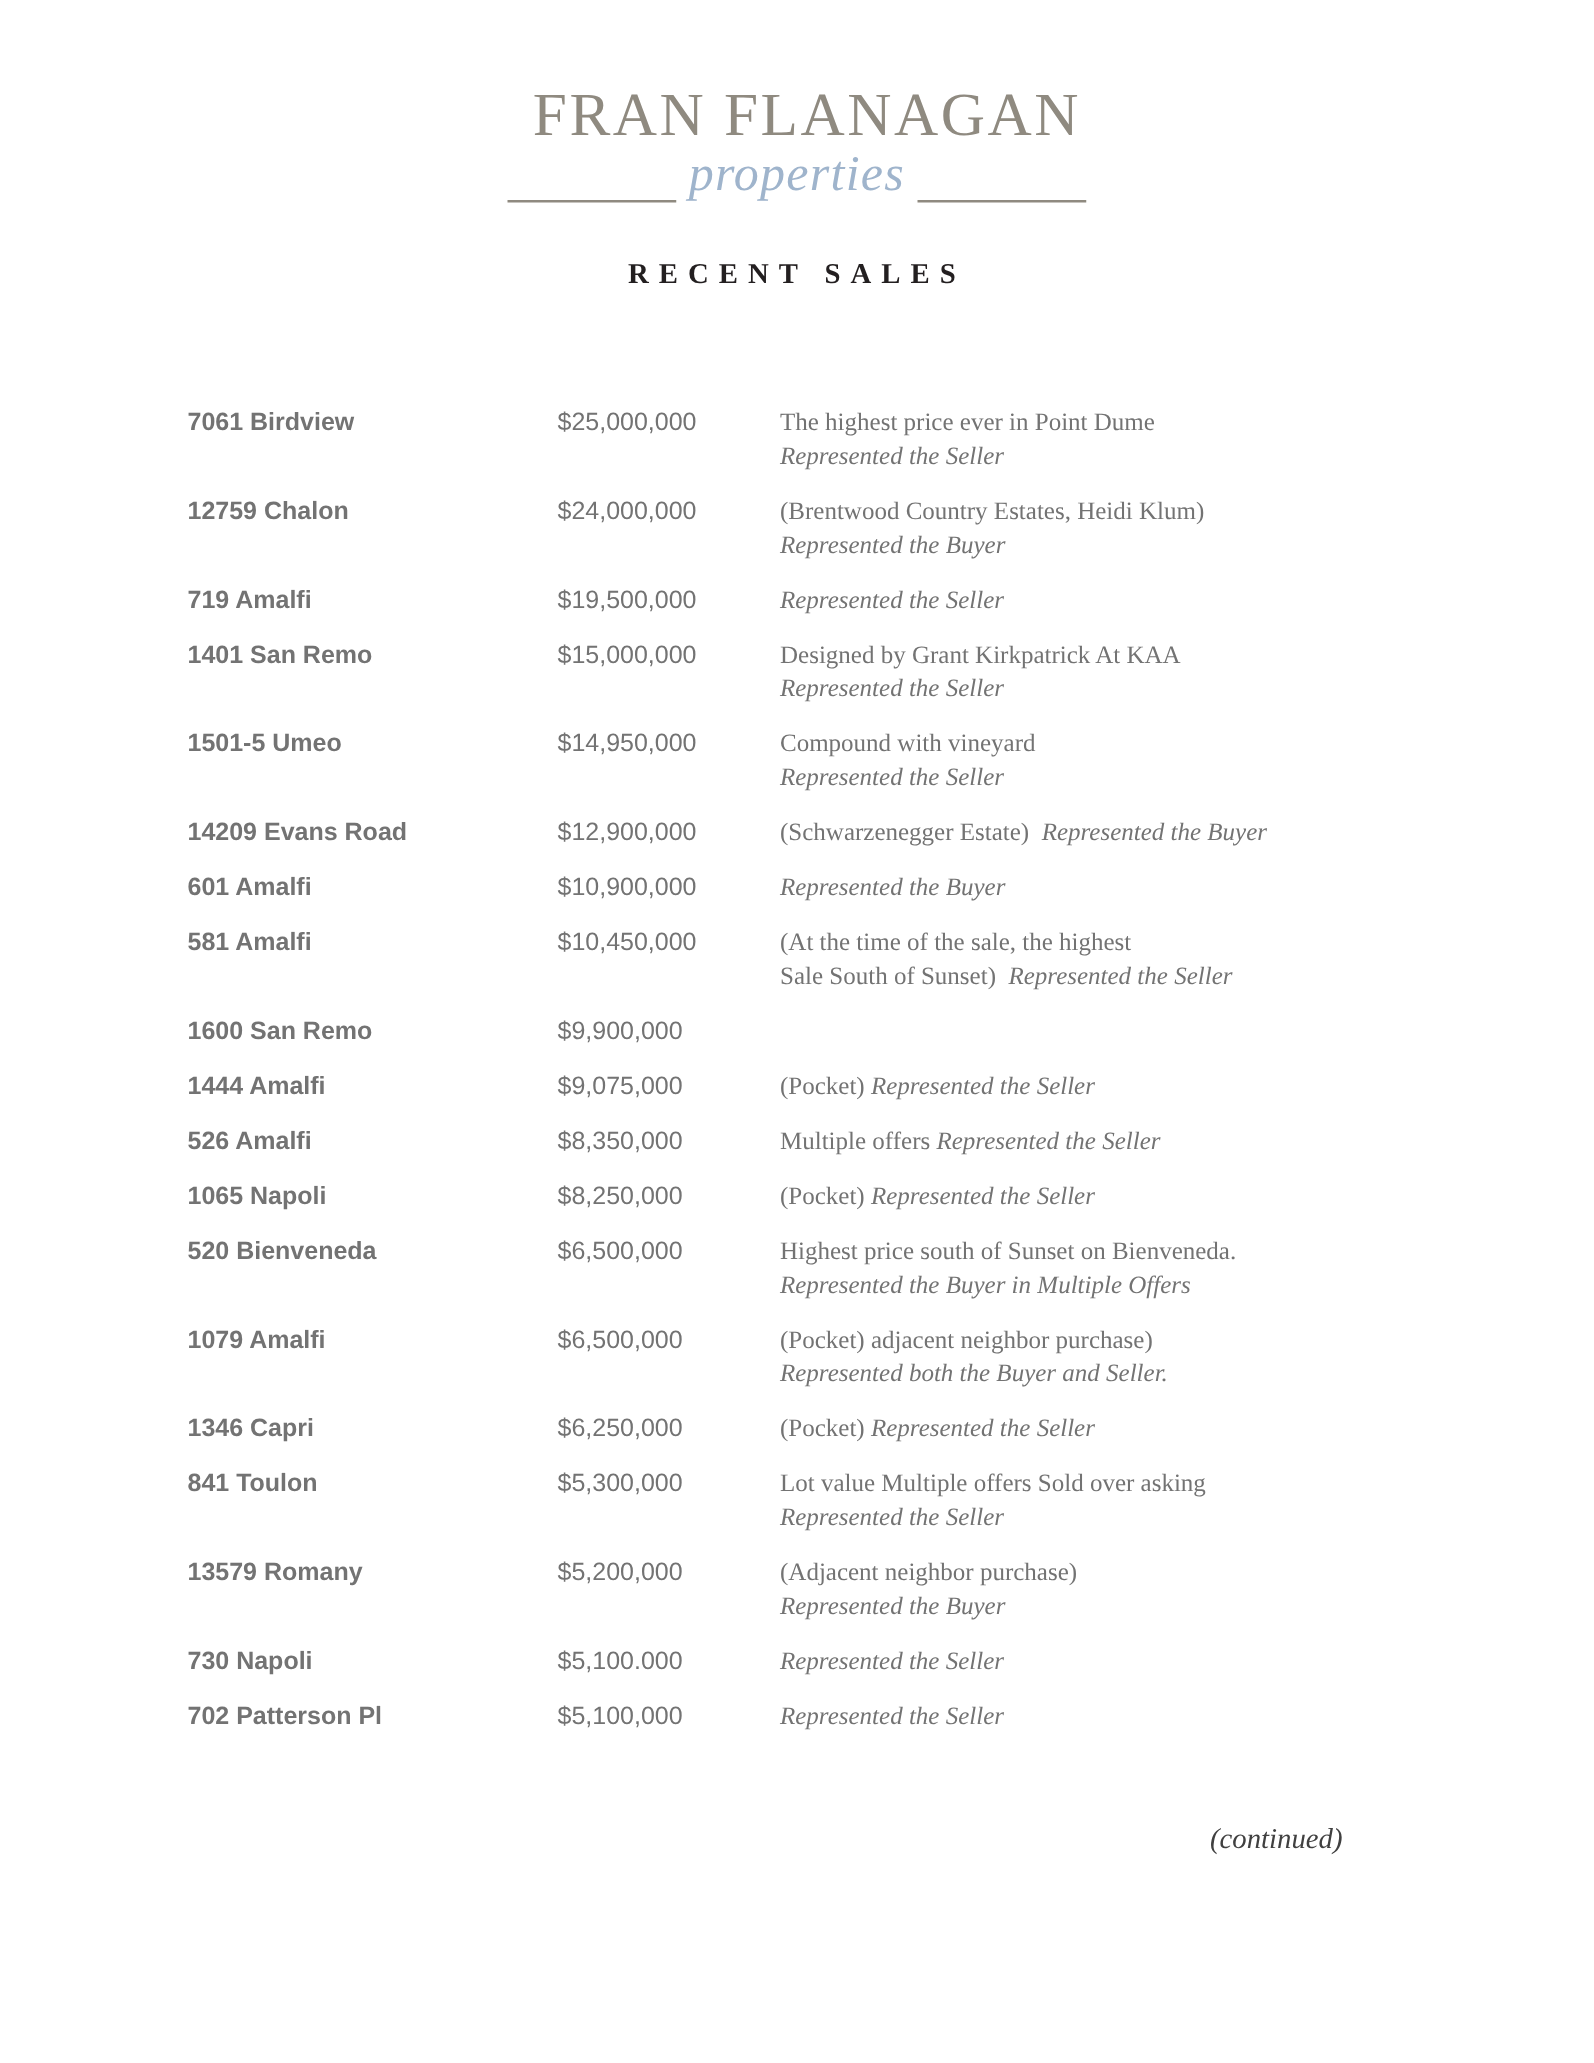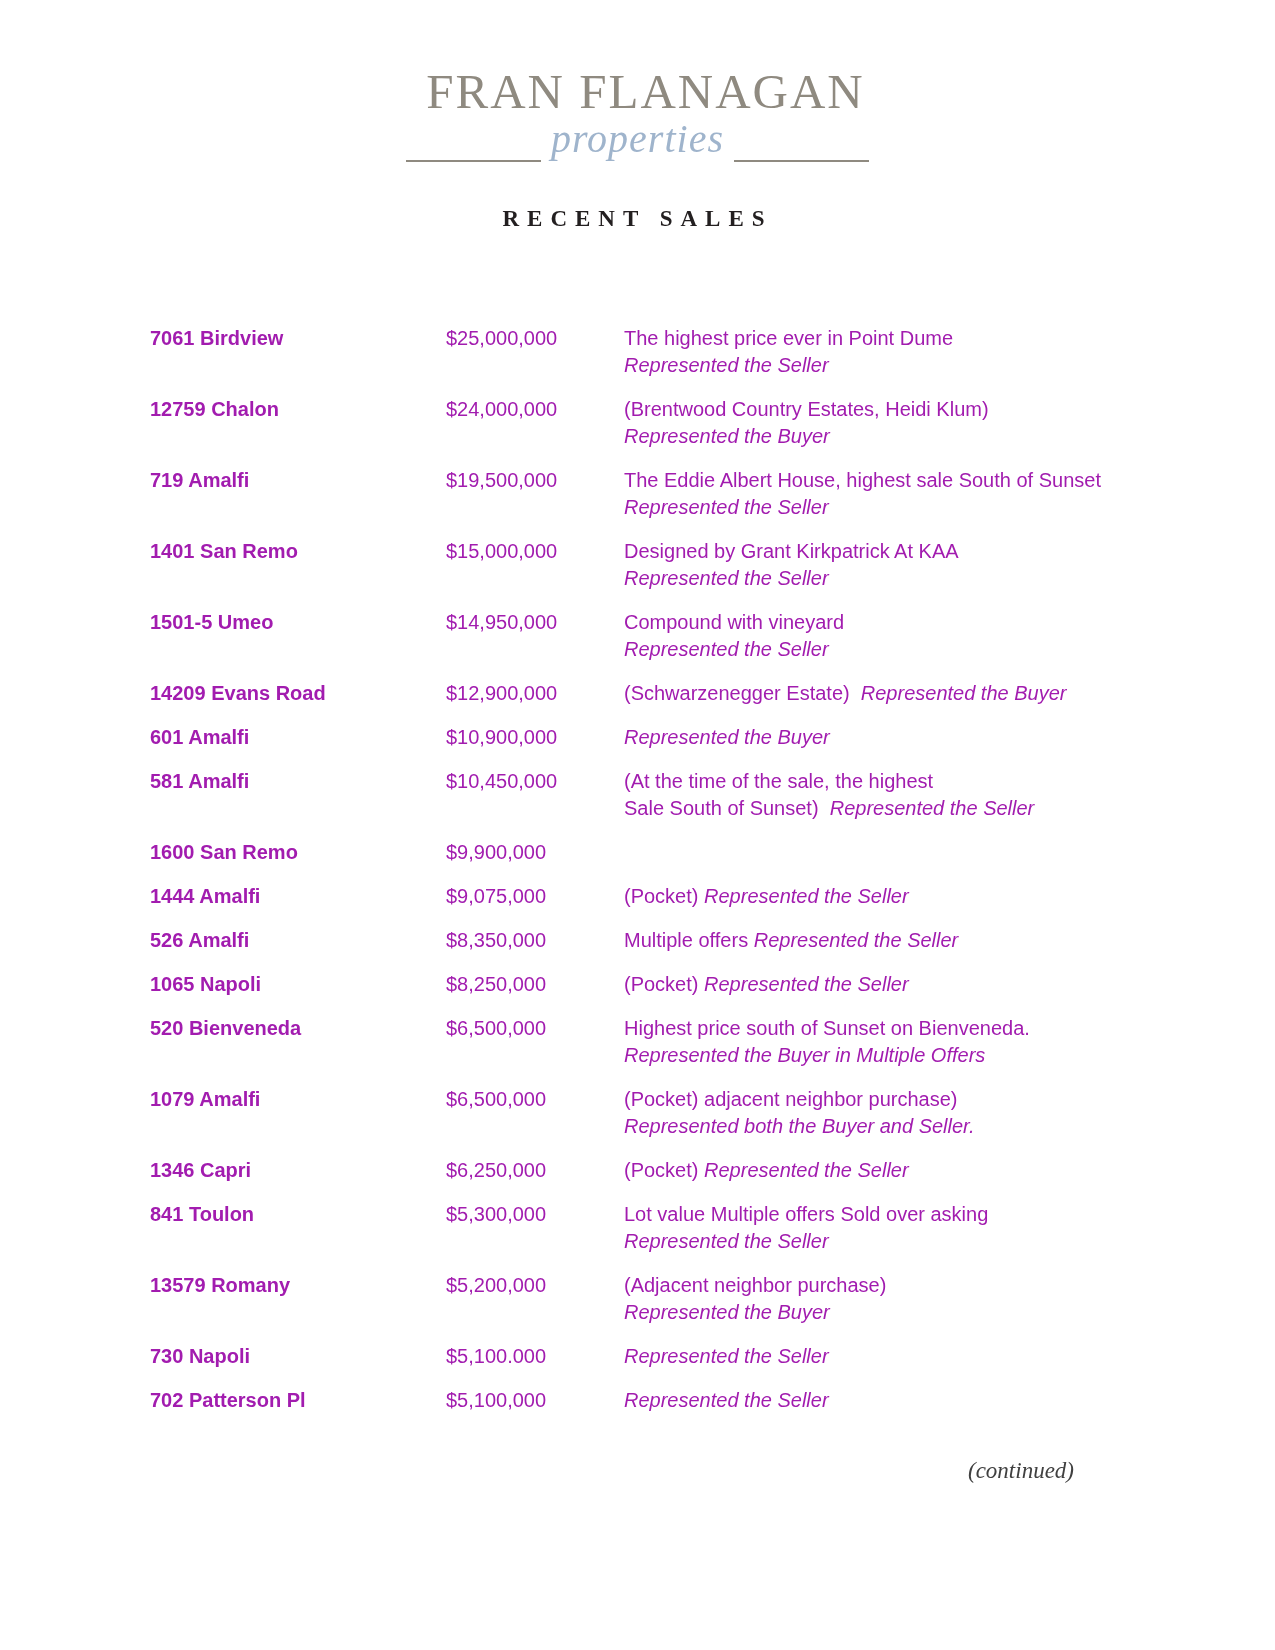--- a/index.html
+++ b/index.html
@@ -63,37 +63,38 @@
       color: #231f20;
     }
     .sales {
       position: absolute;
       top: 325px;
       left: 150px;
       width: 1000px;
       font-family: "Liberation Sans", "DejaVu Sans", sans-serif;
       font-size: 20px;
       line-height: 27px;
-      color: #a21caf;
+      color: #737373;
     }
     .row {
       display: flex;
       align-items: flex-start;
     }
     .addr {
       width: 296px;
       font-weight: bold;
       flex: none;
     }
     .price {
       width: 178px;
       flex: none;
     }
     .desc {
       flex: 1;
+      font-family: Liberation Serif, serif;
     }
     .desc .it { font-style: italic; }
     .gap-2 { margin-bottom: 17px; }
     .gap-1 { margin-bottom: 17px; }
     .continued {
       position: absolute;
       top: 1458px;
       left: 968px;
       font-family: "Liberation Serif", "DejaVu Serif", serif;
       font-style: italic;
@@ -132,21 +133,20 @@
     <div class="desc">
       <div>(Brentwood Country Estates, Heidi Klum)</div>
       <div class="it">Represented the Buyer</div>
     </div>
   </div>
 
   <div class="row gap-2">
     <div class="addr">719 Amalfi</div>
     <div class="price">$19,500,000</div>
     <div class="desc">
-      <div>The Eddie Albert House, highest sale South of Sunset</div>
       <div class="it">Represented the Seller</div>
     </div>
   </div>
 
   <div class="row gap-2">
     <div class="addr">1401 San Remo</div>
     <div class="price">$15,000,000</div>
     <div class="desc">
       <div>Designed by Grant Kirkpatrick At KAA</div>
       <div class="it">Represented the Seller</div>

